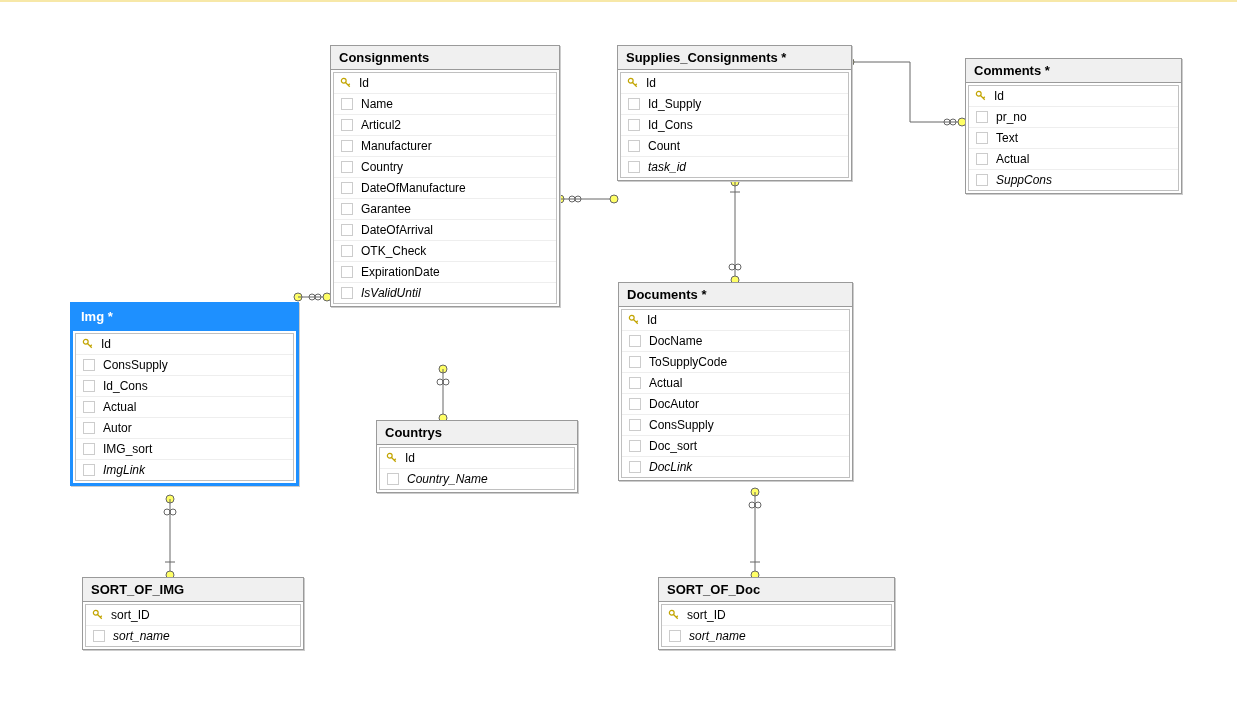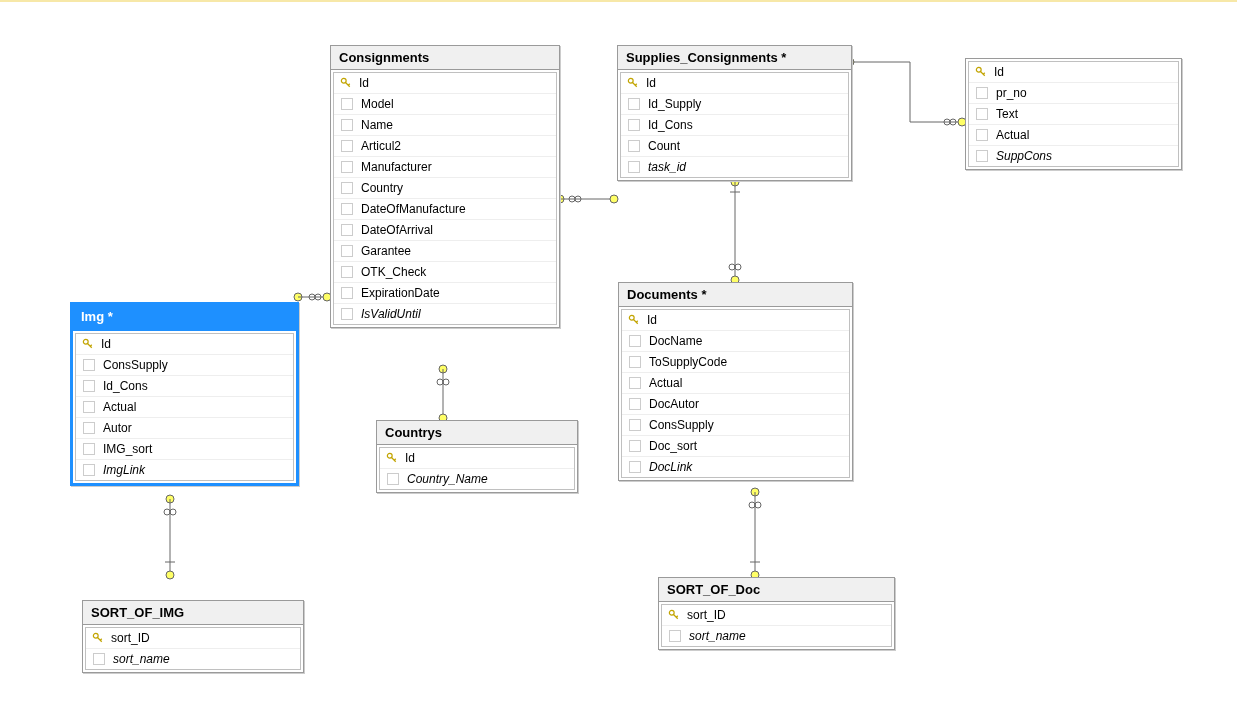--- a/index.html
+++ b/index.html
@@ -184,49 +184,45 @@
               <svg width="12" height="12" viewBox="0 0 16 16">
                 <circle cx="5" cy="5" r="3.2" fill="none" stroke="#c2a400" stroke-width="1.6"></circle>
                 <line x1="7" y1="7" x2="13" y2="13" stroke="#c2a400" stroke-width="1.6"></line>
                 <line x1="11" y1="11" x2="13" y2="9" stroke="#c2a400" stroke-width="1.6"></line>
               </svg>
             </span>
             <span class="col-name">Id</span>
           </div>
           <div class="col-row">
             <span class="col-icon blank"></span>
-            <span class="col-name">Model</span>
-          </div>
-          <div class="col-row">
-            <span class="col-icon blank"></span>
             <span class="col-name">Name</span>
           </div>
           <div class="col-row">
             <span class="col-icon blank"></span>
             <span class="col-name">Articul2</span>
           </div>
           <div class="col-row">
             <span class="col-icon blank"></span>
             <span class="col-name">Manufacturer</span>
           </div>
           <div class="col-row">
             <span class="col-icon blank"></span>
             <span class="col-name">Country</span>
           </div>
           <div class="col-row">
             <span class="col-icon blank"></span>
             <span class="col-name">DateOfManufacture</span>
           </div>
           <div class="col-row">
             <span class="col-icon blank"></span>
+            <span class="col-name">Garantee</span>
+          </div>
+          <div class="col-row">
+            <span class="col-icon blank"></span>
             <span class="col-name">DateOfArrival</span>
-          </div>
-          <div class="col-row">
-            <span class="col-icon blank"></span>
-            <span class="col-name">Garantee</span>
           </div>
           <div class="col-row">
             <span class="col-icon blank"></span>
             <span class="col-name">OTK_Check</span>
           </div>
           <div class="col-row">
             <span class="col-icon blank"></span>
             <span class="col-name">ExpirationDate</span>
           </div>
           <div class="col-row">
@@ -265,20 +261,21 @@
           </div>
           <div class="col-row">
             <span class="col-icon blank"></span>
             <span class="col-name">task_id</span>
           </div>
         </div>
       </div>
   </div>
 
   <div class="table-box" style="left:965px; top:56px; width:215px;">
+    <div class="table-header">Comments *</div>
     <div class="table-body">
         <div class="table-body-inner">
           <div class="col-row">
             <span class="col-icon pk">
               <svg width="12" height="12" viewBox="0 0 16 16">
                 <circle cx="5" cy="5" r="3.2" fill="none" stroke="#c2a400" stroke-width="1.6"></circle>
                 <line x1="7" y1="7" x2="13" y2="13" stroke="#c2a400" stroke-width="1.6"></line>
                 <line x1="11" y1="11" x2="13" y2="9" stroke="#c2a400" stroke-width="1.6"></line>
               </svg>
             </span>
@@ -407,21 +404,21 @@
             <span class="col-name">Doc_sort</span>
           </div>
           <div class="col-row">
             <span class="col-icon blank"></span>
             <span class="col-name">DocLink</span>
           </div>
         </div>
       </div>
   </div>
 
-  <div class="table-box" style="left:82px; top:598px; width:220px;">
+  <div class="table-box" style="left:82px; top:575px; width:220px;">
     <div class="table-header">SORT_OF_IMG</div>
     <div class="table-body">
         <div class="table-body-inner">
           <div class="col-row">
             <span class="col-icon pk">
               <svg width="12" height="12" viewBox="0 0 16 16">
                 <circle cx="5" cy="5" r="3.2" fill="none" stroke="#c2a400" stroke-width="1.6"></circle>
                 <line x1="7" y1="7" x2="13" y2="13" stroke="#c2a400" stroke-width="1.6"></line>
                 <line x1="11" y1="11" x2="13" y2="9" stroke="#c2a400" stroke-width="1.6"></line>
               </svg>

